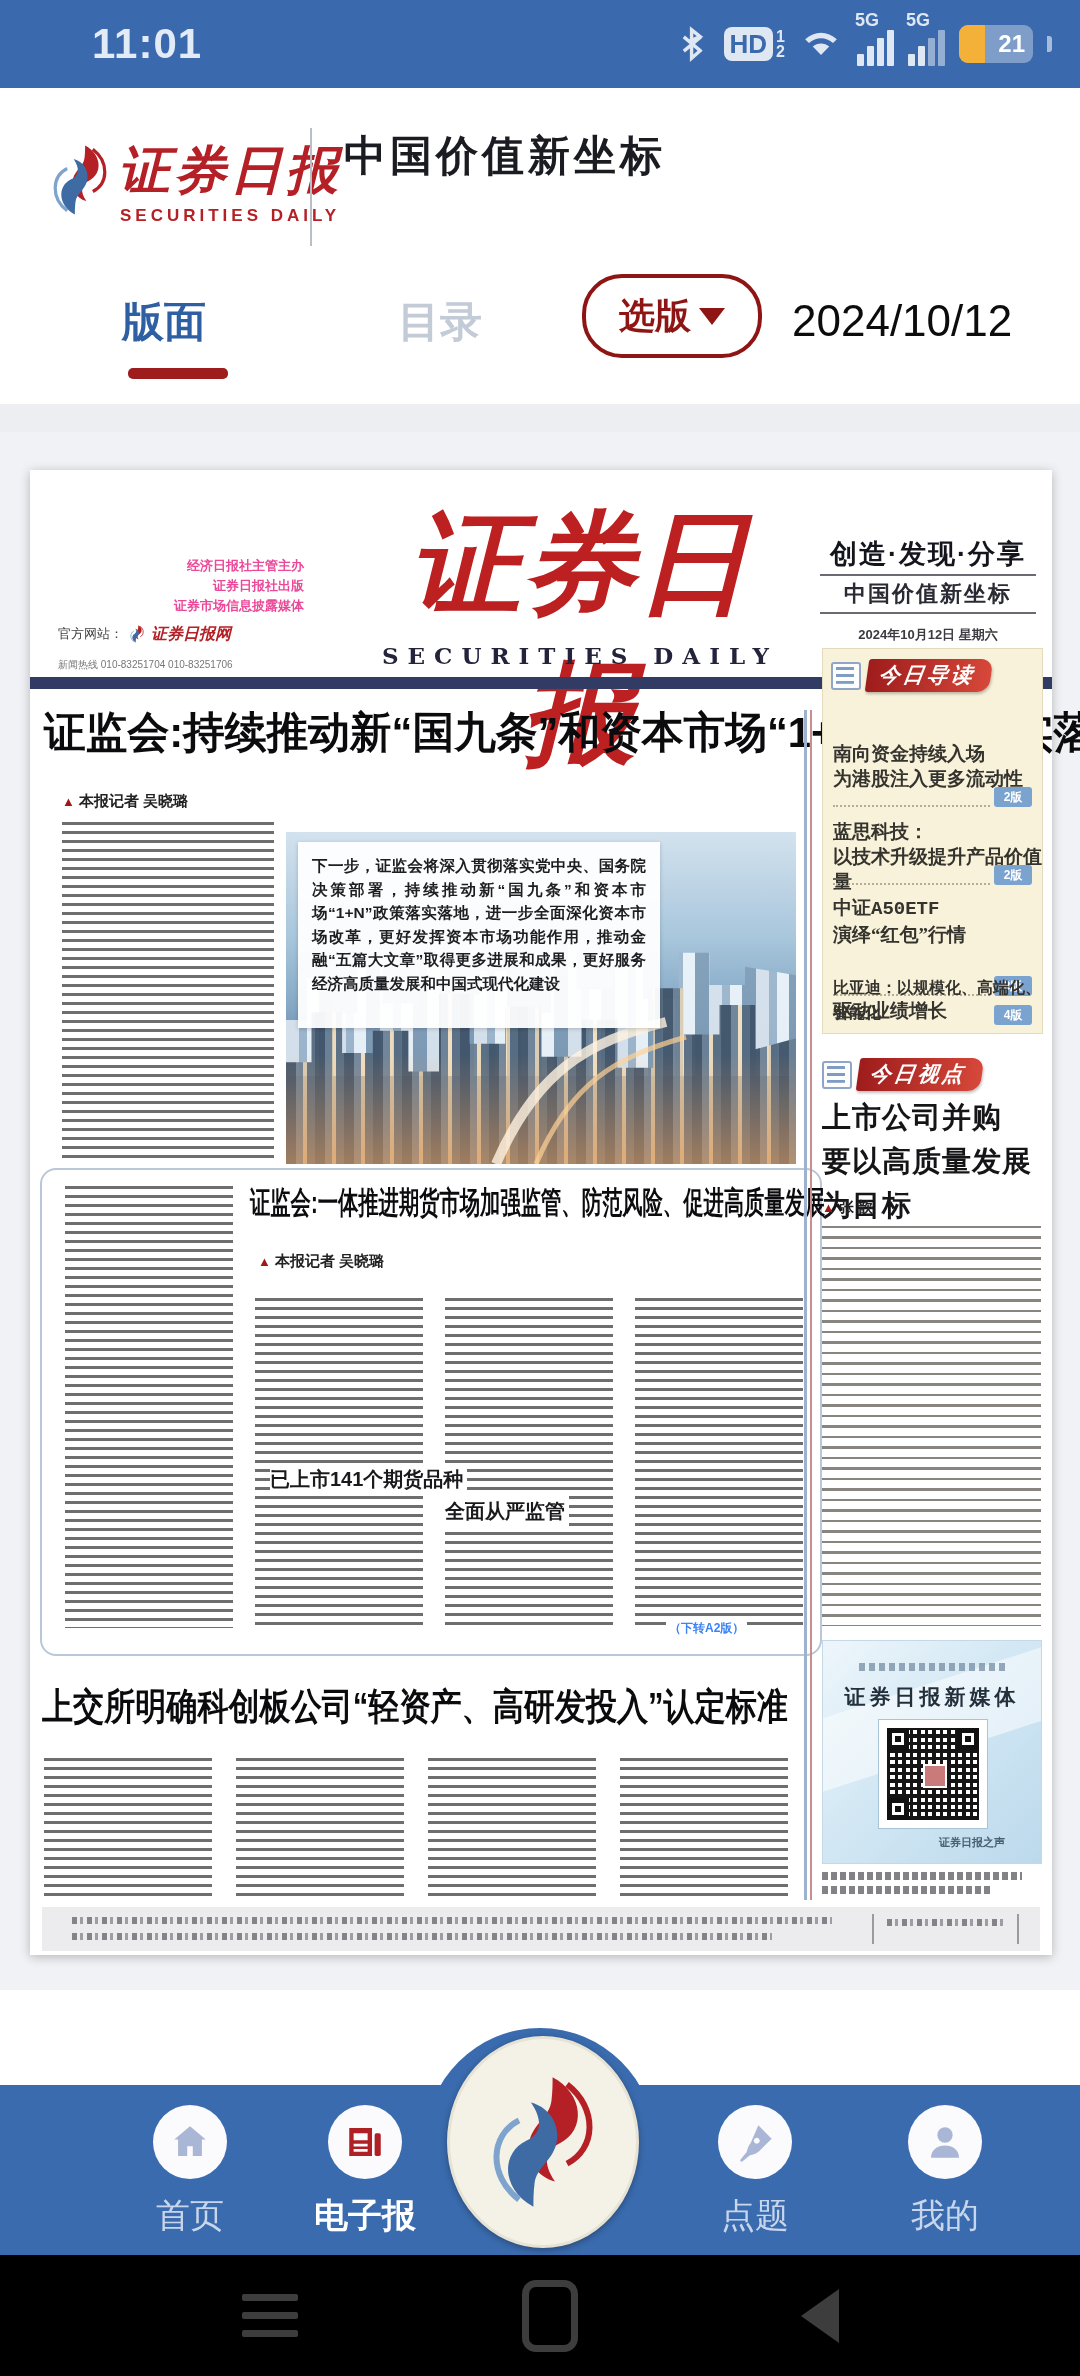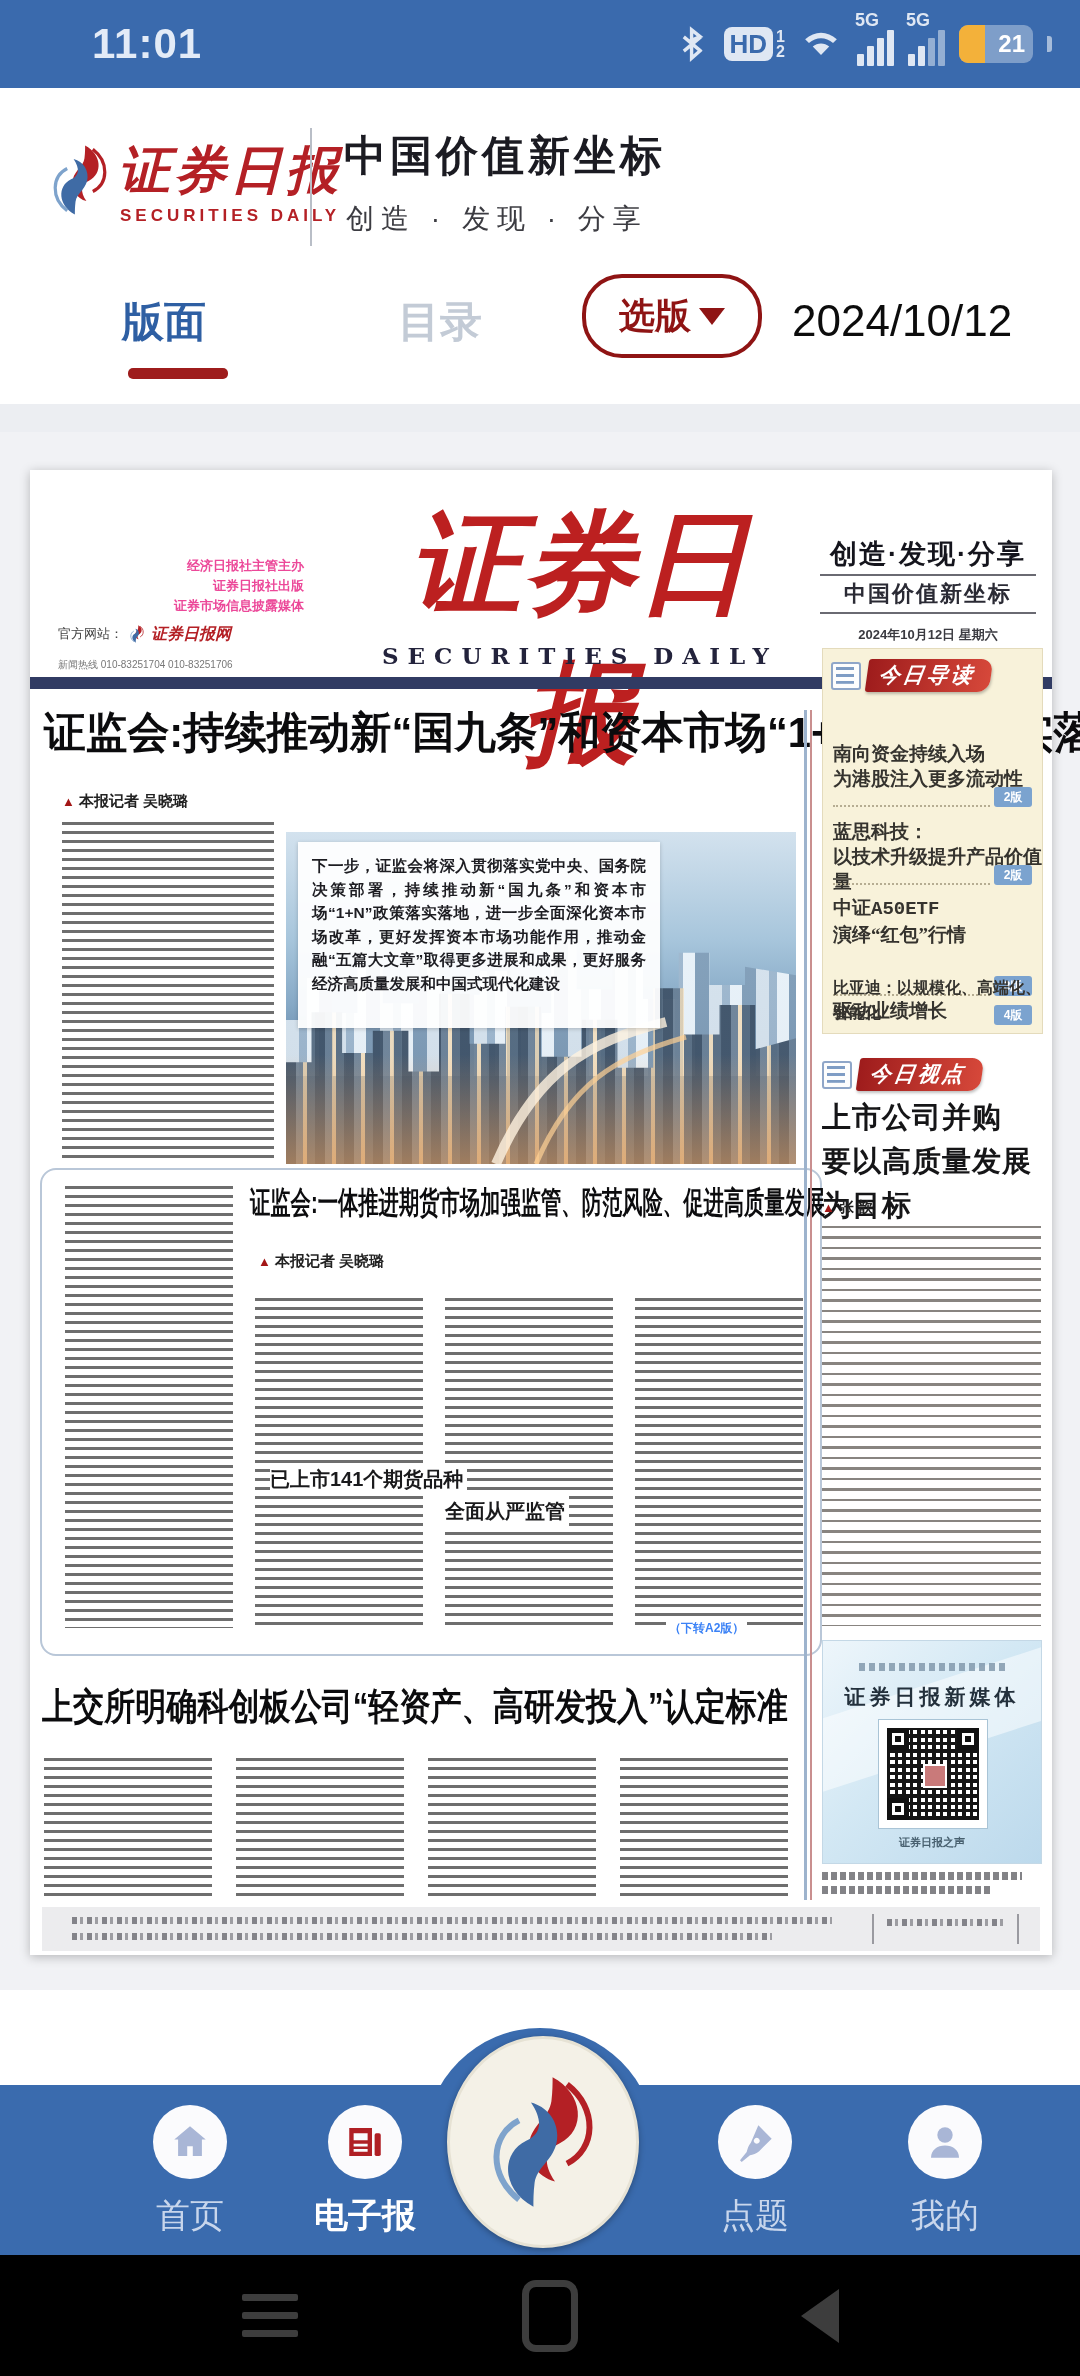--- a/index.html
+++ b/index.html
@@ -139,21 +139,21 @@
             color:#23303c;letter-spacing:4px;font-family:"Liberation Serif",serif;}
   .qrframe{position:absolute;left:55px;top:78px;width:108px;height:108px;background:#fff;border:1px solid #a9c4d6;
            display:flex;align-items:center;justify-content:center;}
   .qr{width:92px;height:92px;position:relative;
       background-image:repeating-linear-gradient(0deg,#151515 0 3.5px,transparent 3.5px 7.5px),
                        repeating-linear-gradient(90deg,#151515 0 3.5px,transparent 3.5px 7.5px);
       filter:blur(.3px);}
   .qreye{position:absolute;width:22px;height:22px;border:5px solid #111;background:#fff;box-sizing:border-box;}
   .qreye::after{content:"";position:absolute;left:3px;top:3px;width:6px;height:6px;background:#111;}
   .qrlogo{position:absolute;left:36px;top:36px;width:20px;height:20px;background:#c97a7a;border:2px solid #fff;}
-  .qr-cap{position:absolute;left:0;top:194px;width:218px;text-align:center;font-size:11px;font-weight:bold;color:#48606f;}
+  .qr-cap{position:absolute;left:0;top:194px;width:218px;text-align:center;font-size:11px;font-weight:bold;color:#48606f;padding-left:40px;}
   .sidenote{position:absolute;height:8px;background-image:repeating-linear-gradient(90deg,#5a5a60 0 6px,transparent 6px 9px);opacity:.75;filter:blur(.4px);}
 
   
   .whiteband{left:0;top:1990px;width:1080px;height:95px;background:#ffffff;}
   .navbump{left:425px;top:2028px;width:230px;height:230px;border-radius:50%;background:#3a6bae;}
   .navbar{left:0;top:2085px;width:1080px;height:170px;background:#3a6bae;}
   .navlogo{left:447px;top:2036px;width:186px;height:206px;border-radius:50%;background:#f4f1e7;
            border:3px solid #e6e2d4;box-shadow:0 2px 6px rgba(0,0,0,.3);display:flex;align-items:center;justify-content:center;}
   .navitem{position:absolute;width:160px;text-align:center;}
   .navcirc{width:74px;height:74px;border-radius:50%;background:#fbfbfd;margin:0 auto;
@@ -239,21 +239,20 @@
   </div>
 
   <div class="abs appheader">
     <svg class="abs" style="left:48px;top:42px" width="64" height="100">
         <use href="#swirl" width="64" height="100"></use>
       </svg>
     <div class="abs brand-cn">证券日报</div>
     <div class="abs brand-en">SECURITIES DAILY</div>
     <div class="abs hdr-div"></div>
     <div class="abs slogan-main">中国价值新坐标</div>
-    <div class="abs slogan-sub">创造 · 发现 · 分享</div>
   </div>
 
   <div class="abs tabbar">
     <div class="tab tab-active">版面</div>
     <div class="tab-underline"></div>
     <div class="tab tab-idle">目录</div>
     <div class="pillbtn">
       <span>选版</span>
       <span class="pill-caret"></span>
     </div>

